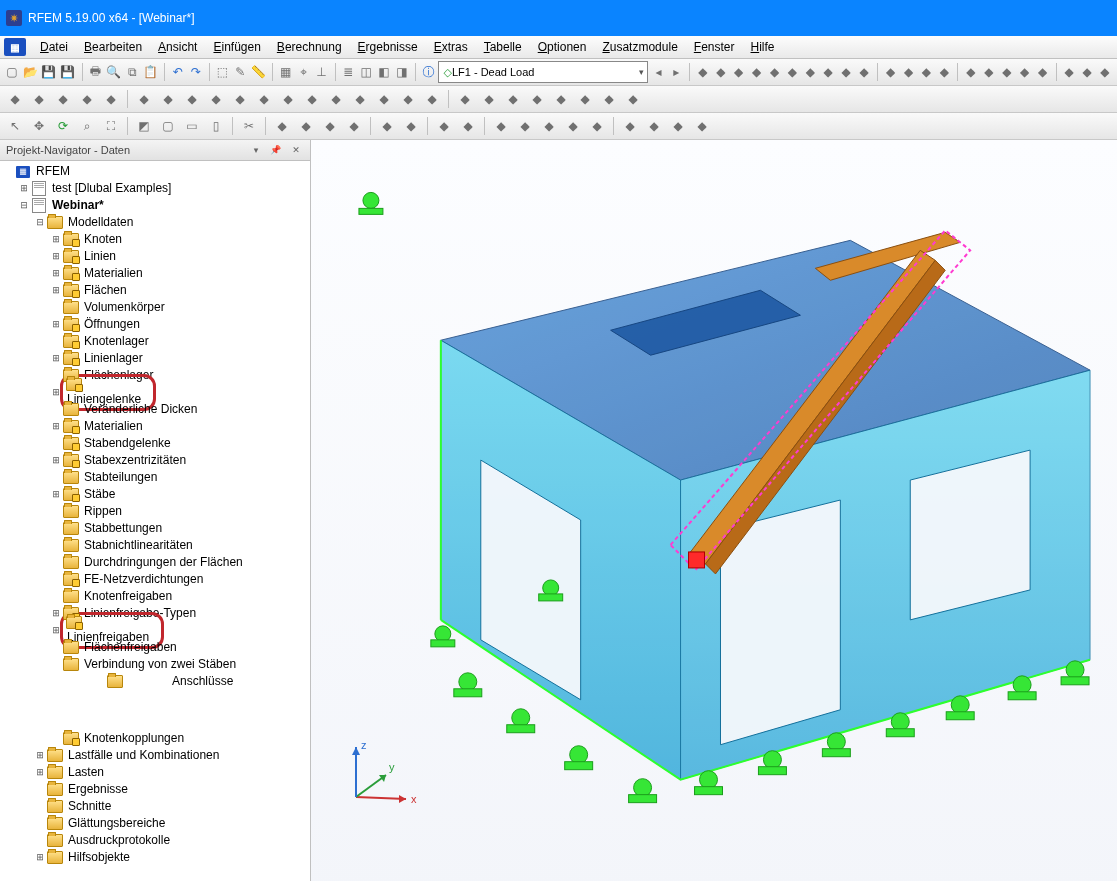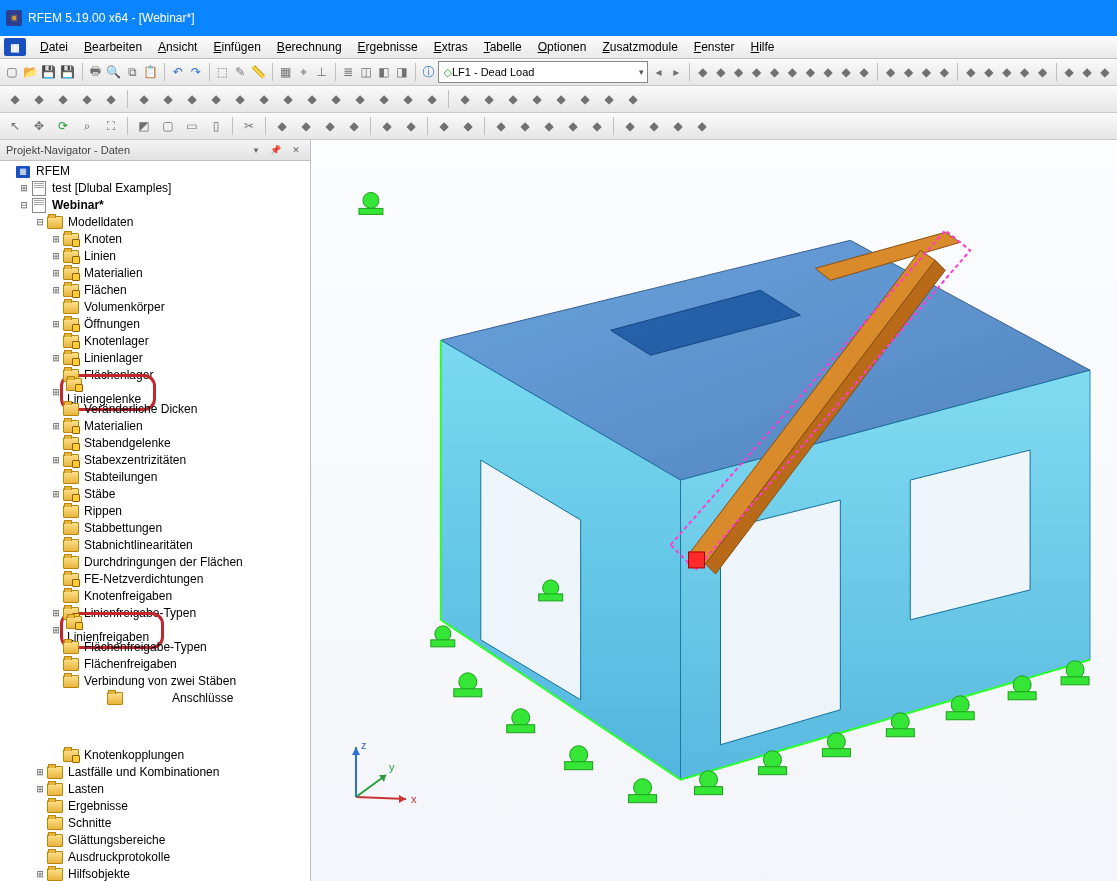--- a/index.html
+++ b/index.html
@@ -397,27 +397,20 @@
           <span class="tw">⊞</span>
           <span class="hl"><span class="ficon">
               <span class="mini-folder has-dot"></span>
             </span><span class="lbl">Linienfreigaben</span></span>
         </div>
         <div class="node" style="padding-left: 48px;">
           <span class="tw none"></span>
           <span class="ficon">
             <span class="mini-folder"></span>
           </span>
-          <span class="lbl">Flächenfreigabe-Typen</span>
-        </div>
-        <div class="node" style="padding-left: 48px;">
-          <span class="tw none"></span>
-          <span class="ficon">
-            <span class="mini-folder"></span>
-          </span>
           <span class="lbl">Flächenfreigaben</span>
         </div>
         <div class="node" style="padding-left: 48px;">
           <span class="tw none"></span>
           <span class="ficon">
             <span class="mini-folder"></span>
           </span>
           <span class="lbl">Verbindung von zwei Stäben</span>
         </div>
         <div class="node" style="padding-left: 48px; gap: 44px;">

